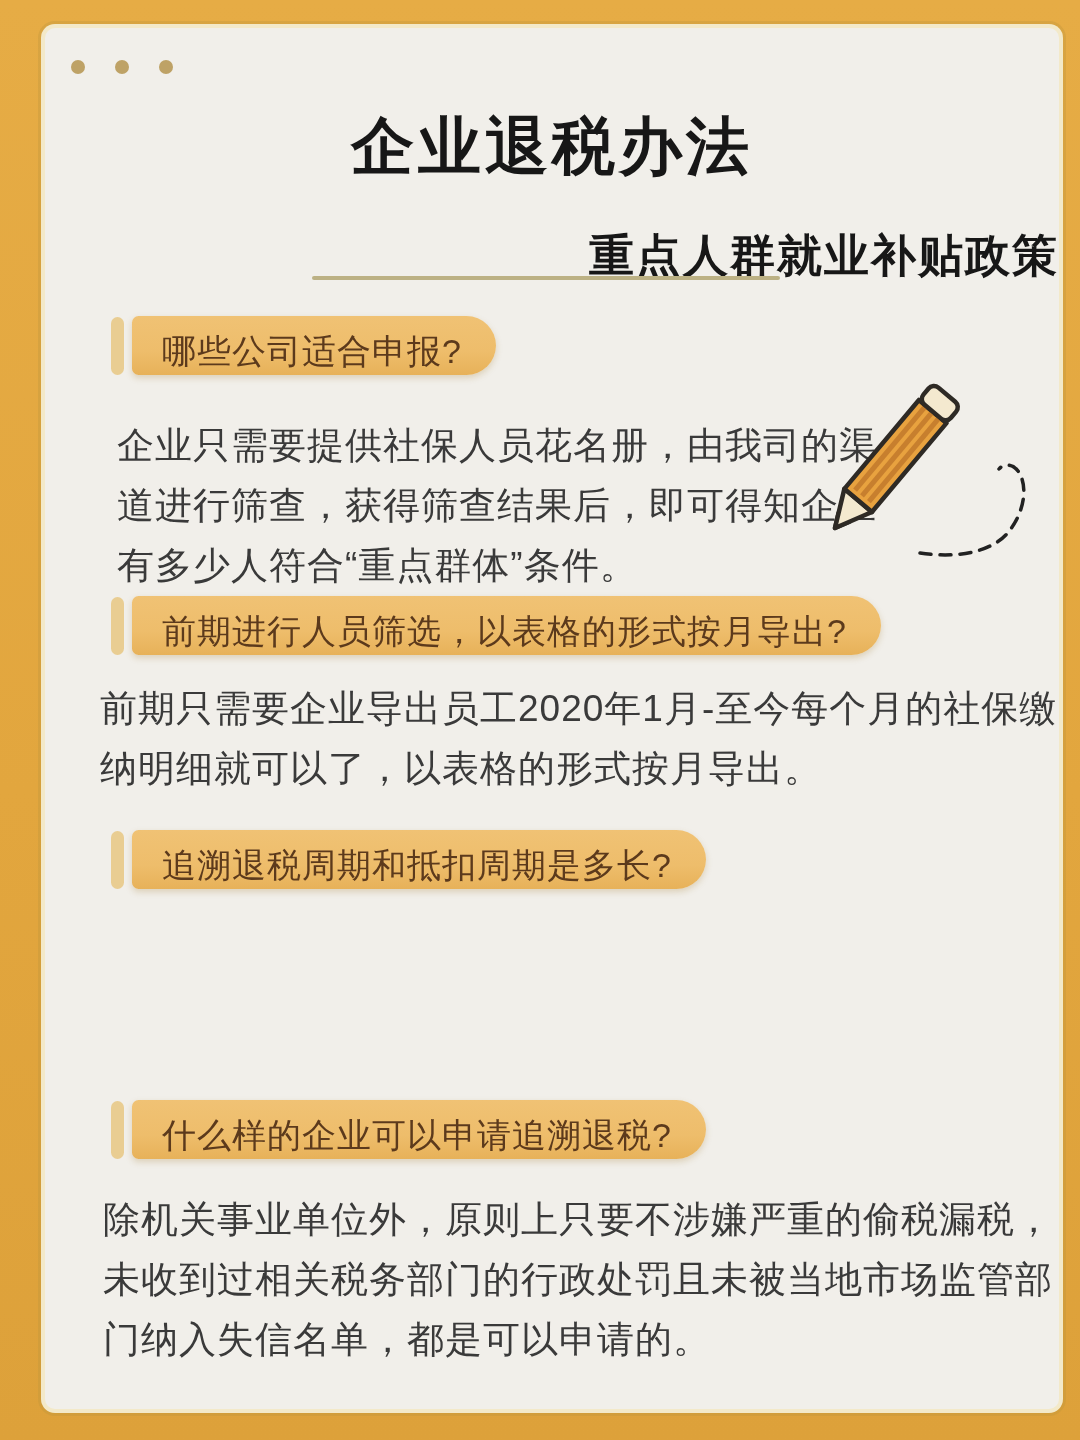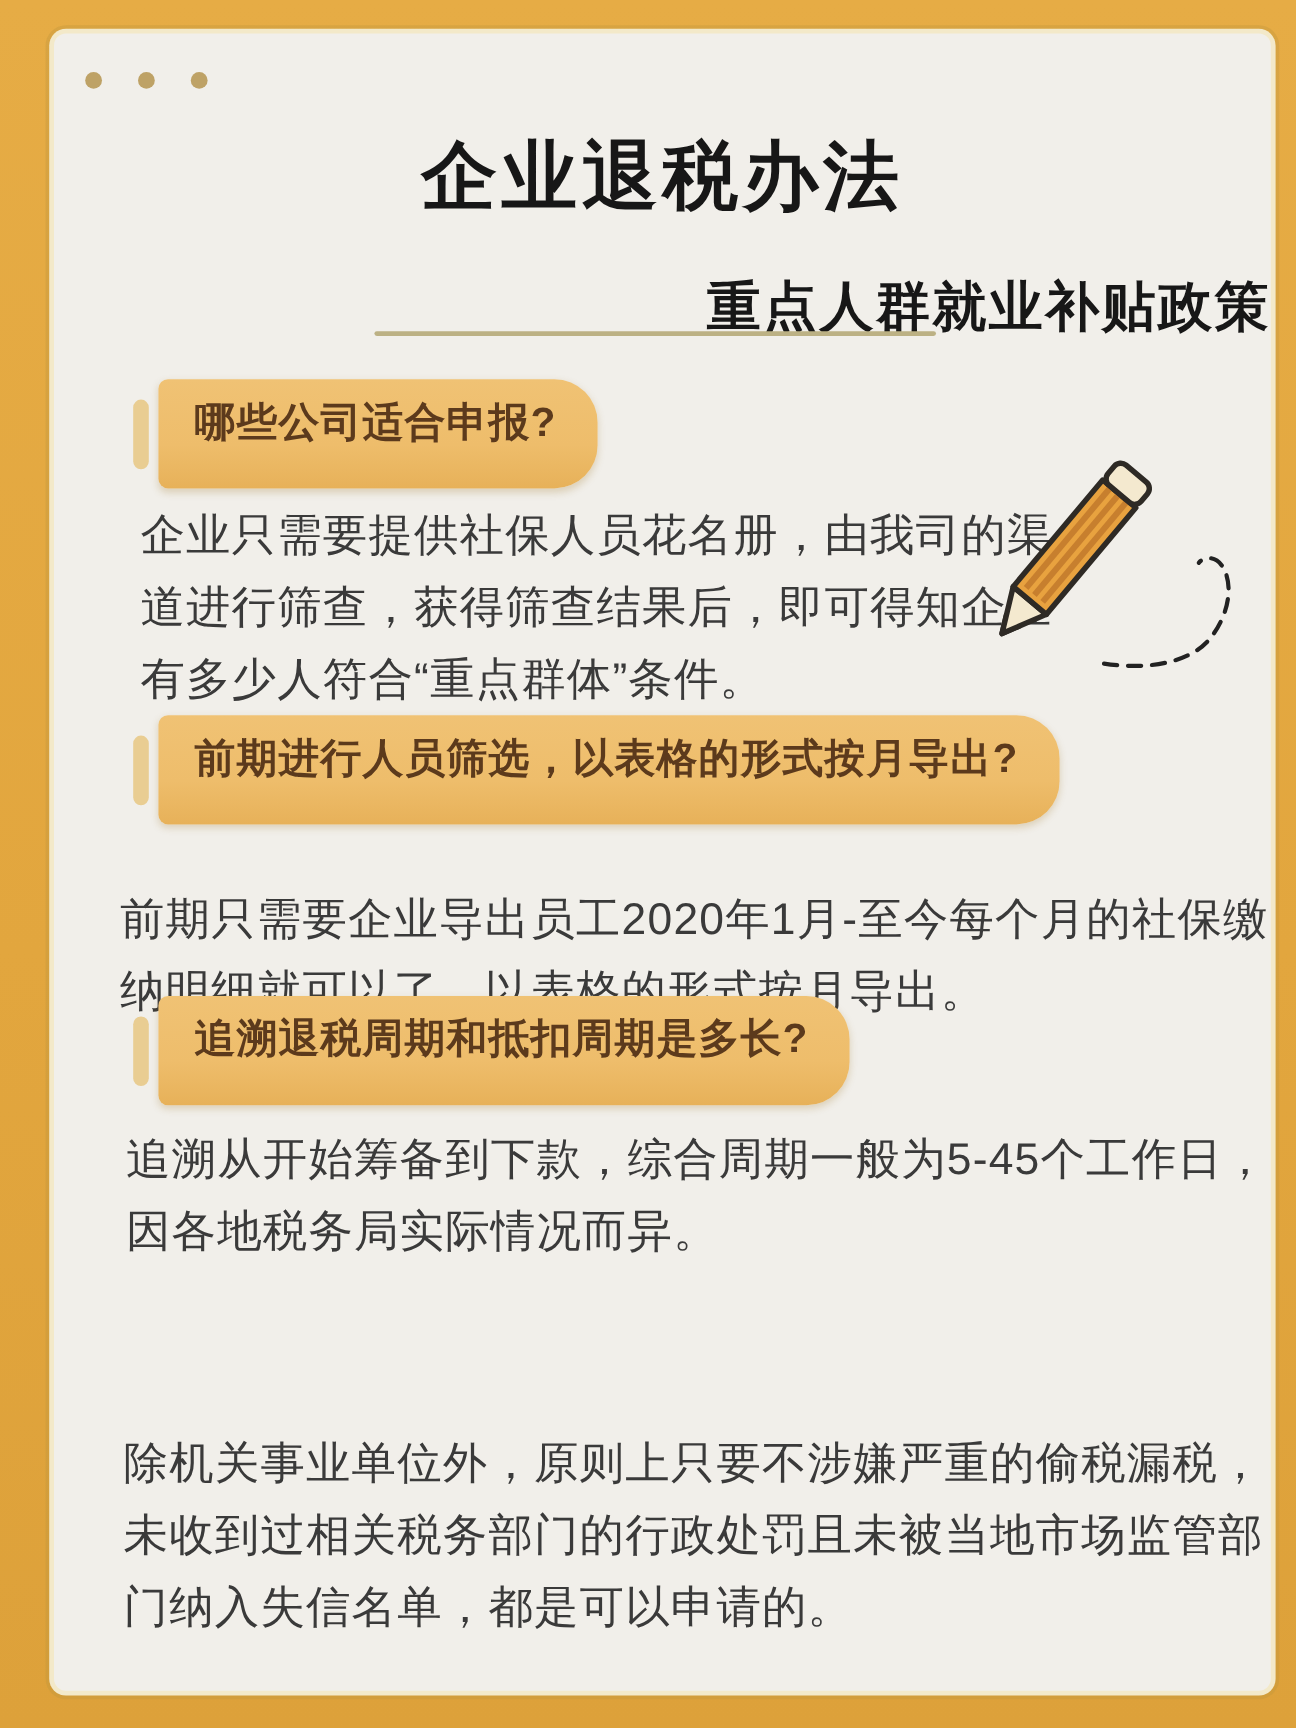--- a/index.html
+++ b/index.html
@@ -73,22 +73,22 @@
   .accent-bar {
     width: 13px; height: 58px;
     border-radius: 7px;
     background: var(--accent_bar);
     margin-right: 8px;
     flex: none;
   }
   .heading-pill {
     background: linear-gradient(180deg, #F0C274 0%, var(--pill_bg) 60%, #E7B159 100%);
     border-radius: 8px 36px 36px 8px;
-    padding: 13px 34px 32px 30px;
-    font-size: 34px; font-weight: bold;
+    padding: 13px 34px 0 30px;
+    font-size: 34px; font-weight: normal;
     letter-spacing: 1px;
     color: var(--heading_text);
     white-space: nowrap;
     box-shadow: 0 3px 6px rgba(160,120,40,0.25);
   }
   .p-body {
     position: absolute;
     font-size: 37px;
     line-height: 60px;
     letter-spacing: 1px;
@@ -142,28 +142,30 @@
           <rect x="152" y="-18" width="22" height="36" rx="7" fill="var(--pencil_tip)"></rect>
         </g>
         <path d="M 120 178 C 160 184 195 176 210 155 C 225 135 228 110 218 96 C 213 89 204 88 199 94" fill="none" stroke="#222" stroke-width="3.5" stroke-dasharray="11 9" stroke-linecap="round"></path>
       </svg>
     </div>
 
     <div class="section-header" style="top:568px">
       <span class="accent-bar"></span>
       <span class="heading-pill">前期进行人员筛选，以表格的形式按月导出?</span>
     </div>
-    <p class="p-body" style="top:708px; left:55px">前期只需要企业导出员工2020年1月-至今每个月的社保缴
+    <p class="p-body" style="top:651px; left:55px">前期只需要企业导出员工2020年1月-至今每个月的社保缴
 纳明细就可以了，以表格的形式按月导出。</p>
 
     <div class="section-header" style="top:802px">
       <span class="accent-bar"></span>
       <span class="heading-pill">追溯退税周期和抵扣周期是多长?</span>
     </div>
-    <p class="p-body" style="top:908px; left:60px">追溯从开始筹备到下款，综合周期一般为5-45个工作日，
-因各地税务局实际情况而异。</p>
 
+    <div class="section-header" style="top:1072px">
+      <span class="accent-bar"></span>
+      <span class="heading-pill">什么样的企业可以申请追溯退税?</span>
+    </div>
     <p class="p-body" style="top:1162px; left:58px">除机关事业单位外，原则上只要不涉嫌严重的偷税漏税，
 未收到过相关税务部门的行政处罚且未被当地市场监管部
 门纳入失信名单，都是可以申请的。</p>
 
   </div>
 </div>
 
 </body></html>

